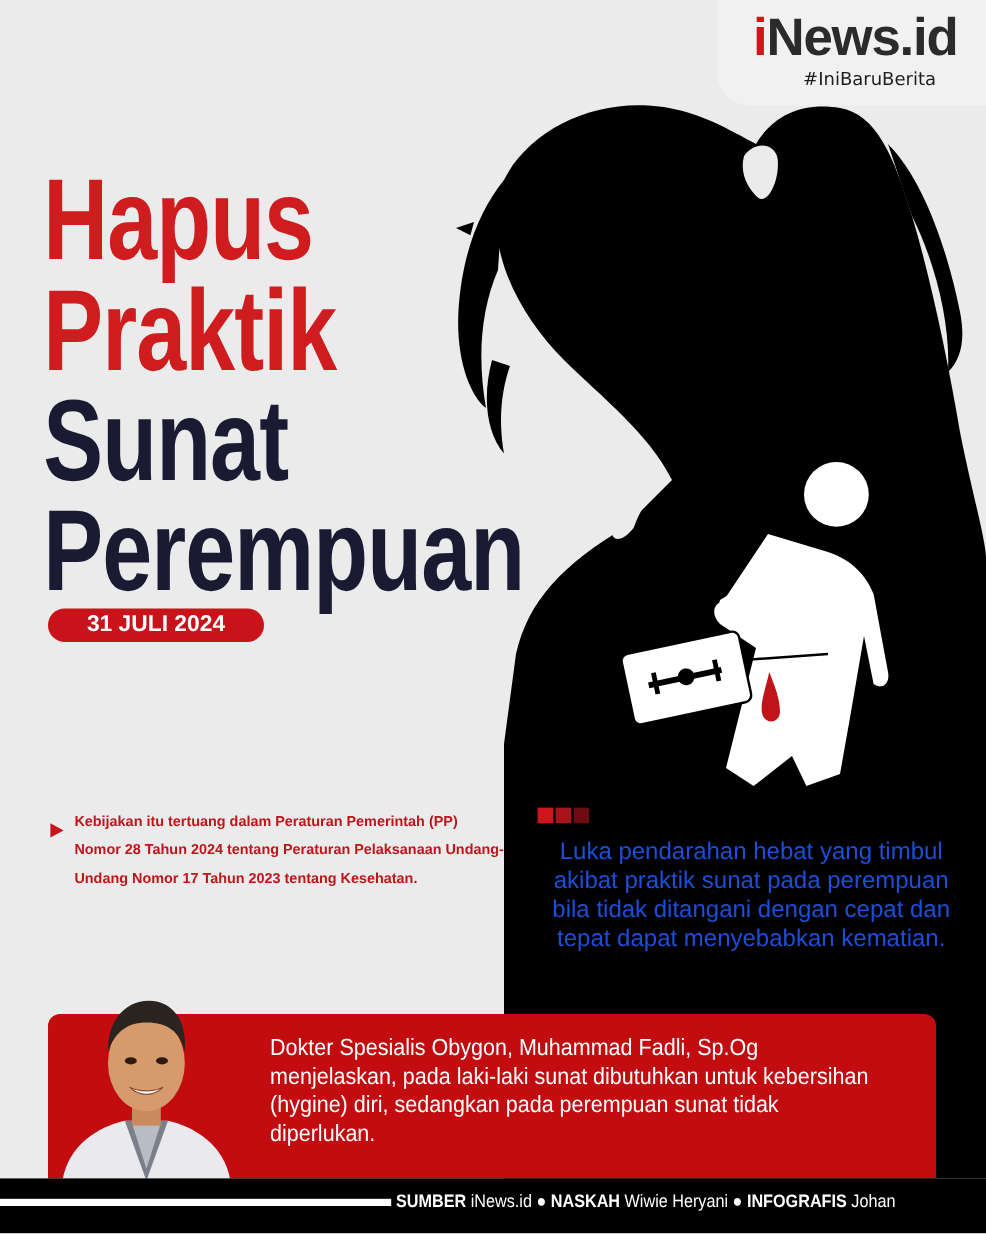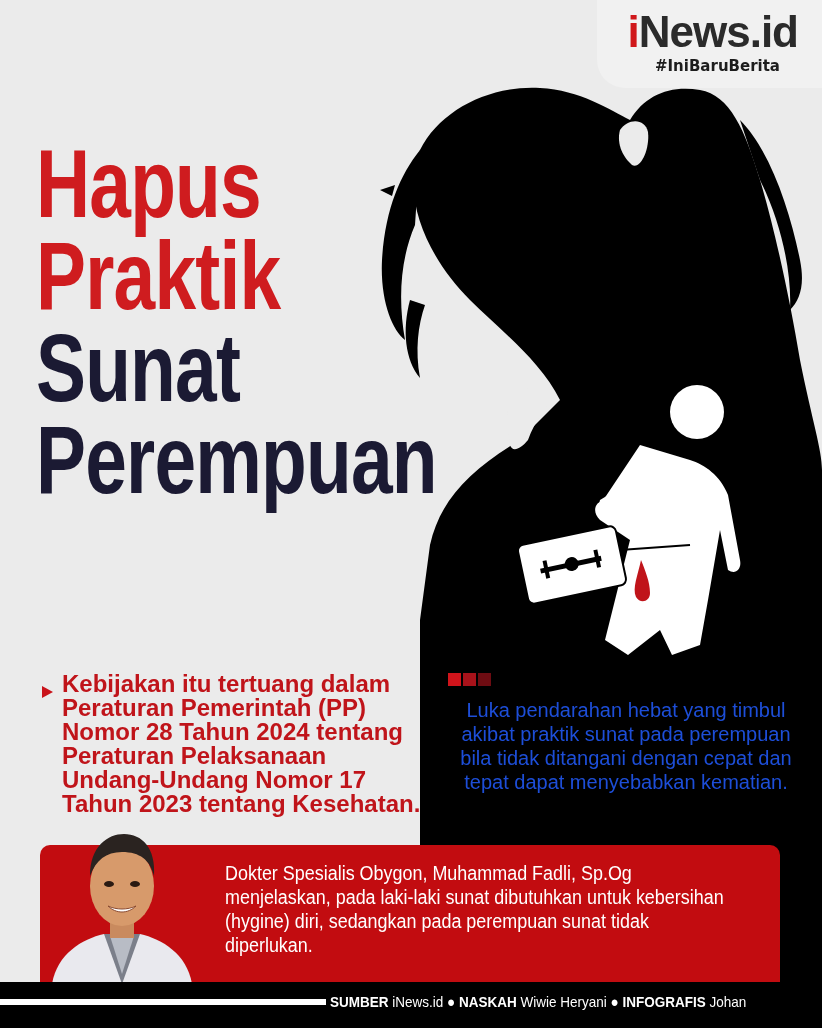--- a/index.html
+++ b/index.html
@@ -3,38 +3,38 @@
 <meta charset="utf-8">
 <style>
   html, body { margin: 0; padding: 0; }
   body { width: 822px; height: 1028px; overflow: hidden; background: #e9e9e9; position: relative; font-family: "Liberation Sans", sans-serif; }
   .canvas { position: absolute; inset: 0; width: 822px; height: 1028px; background: #ebebeb; overflow: hidden; }
 
   
   .logo-box { position: absolute; right: 0; top: 0; width: 225px; height: 88px; background: #f1f1f1; border-bottom-left-radius: 28px; }
   .logo { position: absolute; right: 24px; top: 6px; font-family: "Liberation Sans", sans-serif; font-weight: 700; font-size: 44px; letter-spacing: -1px; color: #2b2b2b; line-height: 52px; }
   .logo .i { color: #d0181b; }
-  .tagline { position: absolute; right: 42px; top: 57px; font-family: "DejaVu Sans", sans-serif; font-weight: 700; font-size: 15px; color: #1d1d1d; }
+  .tagline { position: absolute; right: 42px; top: 57px; font-family: "DejaVu Sans", sans-serif; font-weight: 400; font-size: 15px; color: #1d1d1d; }
 
   
   .silhouette { position: absolute; left: 0; top: 0; width: 822px; height: 1028px; }
 
   
   .title { position: absolute; left: 36px; top: 138px; font-family: "Liberation Sans", sans-serif; font-weight: 700; line-height: 0.96; transform: scaleX(0.78); transform-origin: left top; }
   .title .l { display: block; font-size: 96px; letter-spacing: -1px; }
   .title .red { color: #cf1c1f; }
   .title .navy { color: #1b1a33; }
 
   .date-pill { position: absolute; left: 40px; top: 507px; width: 180px; height: 28px; background: #c9131a; border-radius: 14px; color: #fff; font-weight: 700; font-size: 19px; text-align: center; line-height: 28px; }
 
   .intro { position: absolute; left: 42px; top: 543px; width: 360px; font-size: 20px; line-height: 26px; color: #2a2a2a; }
 
   .bullet-wrap { position: absolute; left: 42px; top: 672px; width: 380px; }
   .bullet-arrow { position: absolute; left: 0; top: 14px; width: 0; height: 0; border-top: 6px solid transparent; border-bottom: 6px solid transparent; border-left: 11px solid #c9131a; }
-  .bullet-text { margin-left: 20px; font-weight: 700; font-size: 24px; line-height: 24px; color: #c0141a; }
+  .bullet-text { margin-left: 20px; font-weight: 700; font-size: 12px; line-height: 24px; color: #c0141a; }
 
   
   .squares { position: absolute; left: 448px; top: 673px; display: flex; gap: 2px; }
   .sq { width: 13px; height: 13px; }
   .note { position: absolute; left: 446px; top: 698px; width: 360px; font-size: 20px; line-height: 24px; color: #1d4ed8; text-align: center; }
 
   
   .quote-box { position: absolute; left: 40px; top: 845px; width: 740px; height: 137px; background: #c20c10; border-radius: 10px 10px 0 0; }
   .quote-text { position: absolute; left: 225px; top: 861px; width: 560px; font-size: 19.5px; line-height: 24px; color: #ffffff; transform: scaleX(0.92); transform-origin: left top; }
   .avatar { position: absolute; left: 42px; top: 824px; width: 160px; height: 160px; }
@@ -90,20 +90,21 @@
   </div>
   <div class="tagline">#IniBaruBerita</div>
 
   <div class="title">
     <span class="l red">Hapus</span>
     <span class="l red">Praktik</span>
     <span class="l navy">Sunat</span>
     <span class="l navy">Perempuan</span>
   </div>
 
+  <div class="date-pill">31 JULI 2024</div>
 
 
   <div class="bullet-wrap">
     <span class="bullet-arrow"></span>
     <div class="bullet-text">Kebijakan itu tertuang dalam Peraturan Pemerintah (PP) Nomor 28 Tahun 2024 tentang Peraturan Pelaksanaan Undang-Undang Nomor 17 Tahun 2023 tentang Kesehatan.</div>
   </div>
 
   <div class="squares">
     <span class="sq" style="background:#d0141b"></span>
     <span class="sq" style="background:#a8121a"></span>

